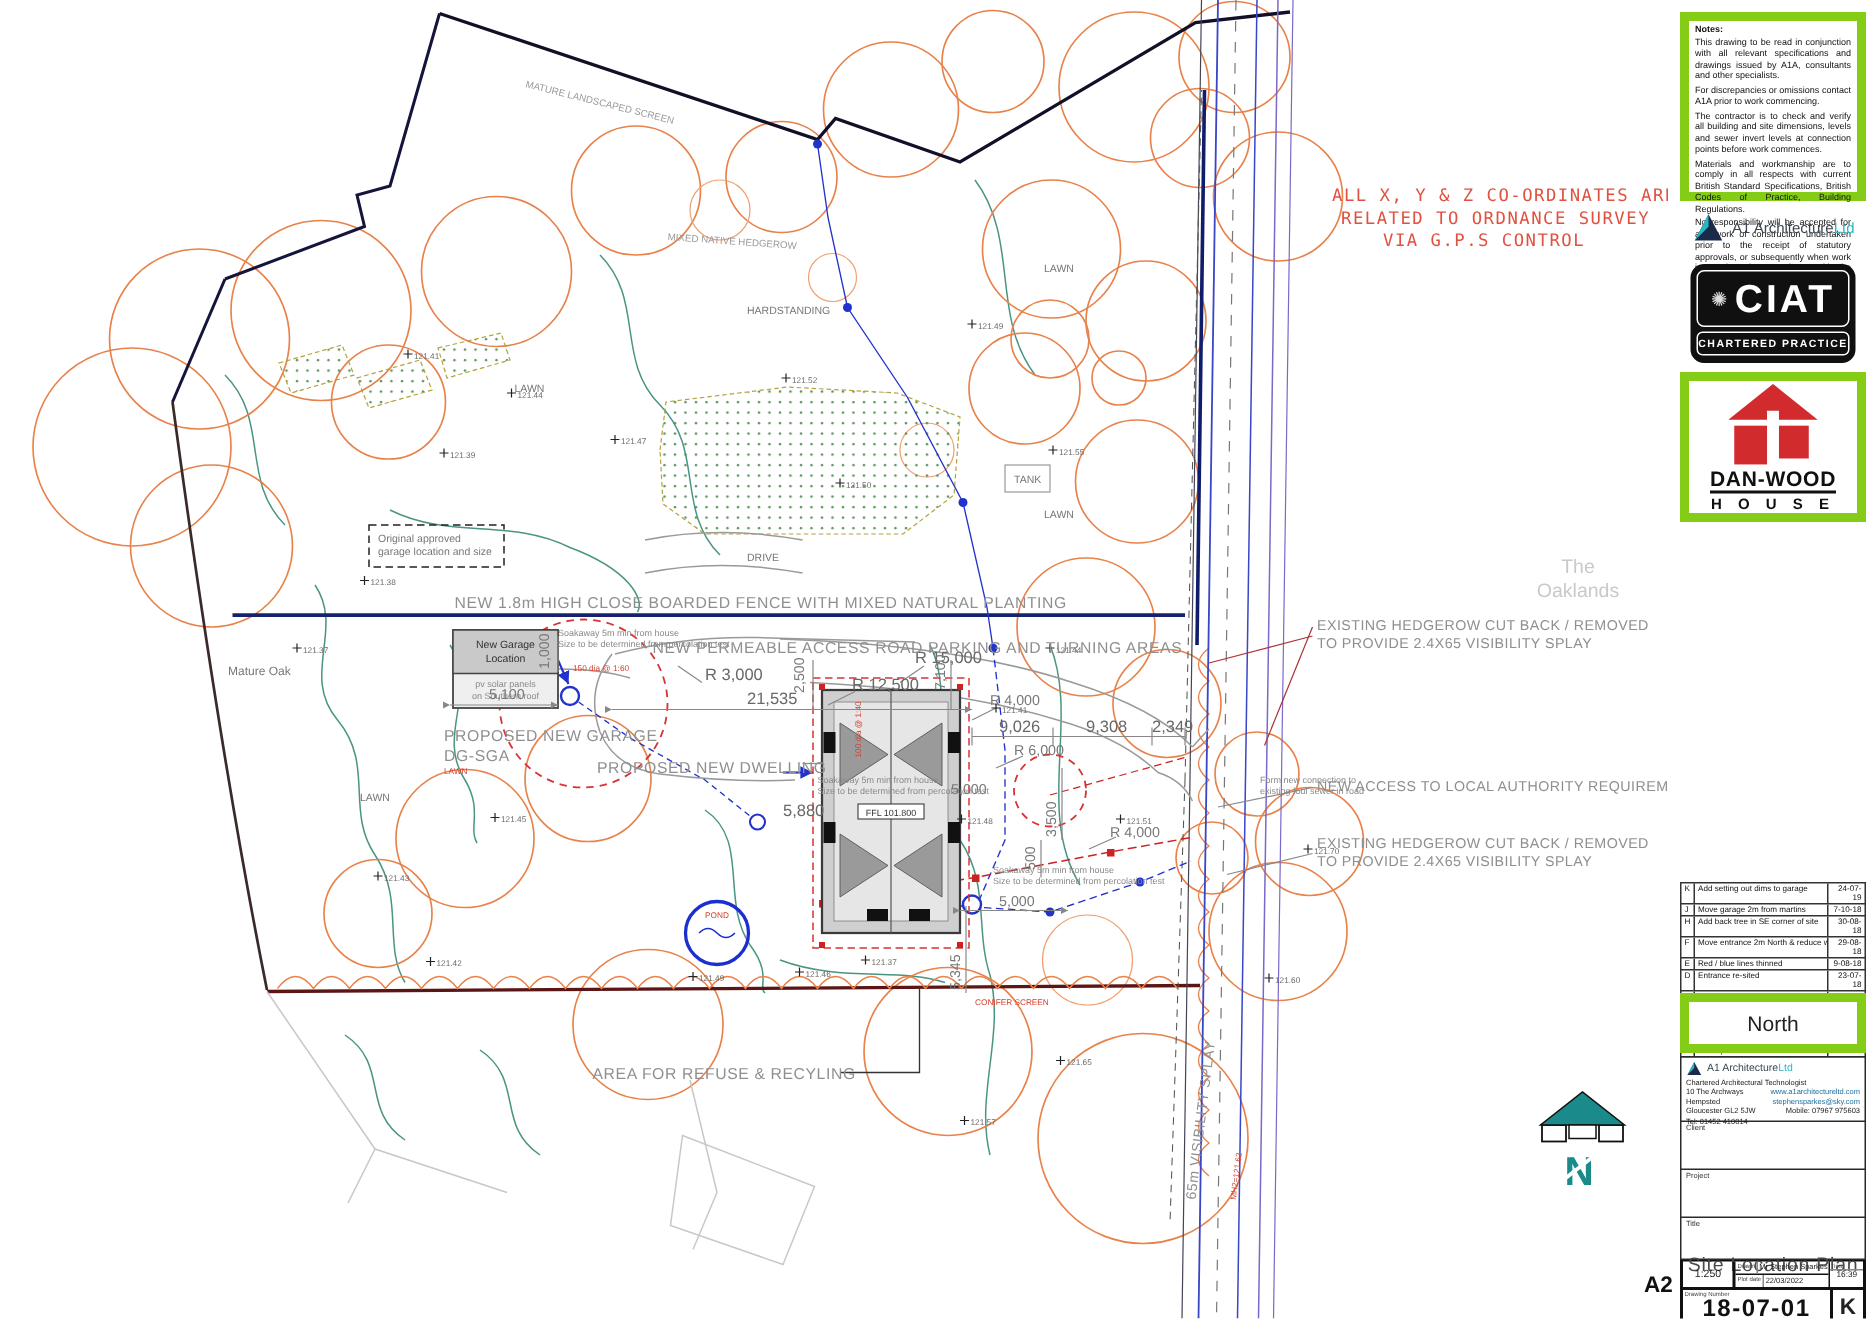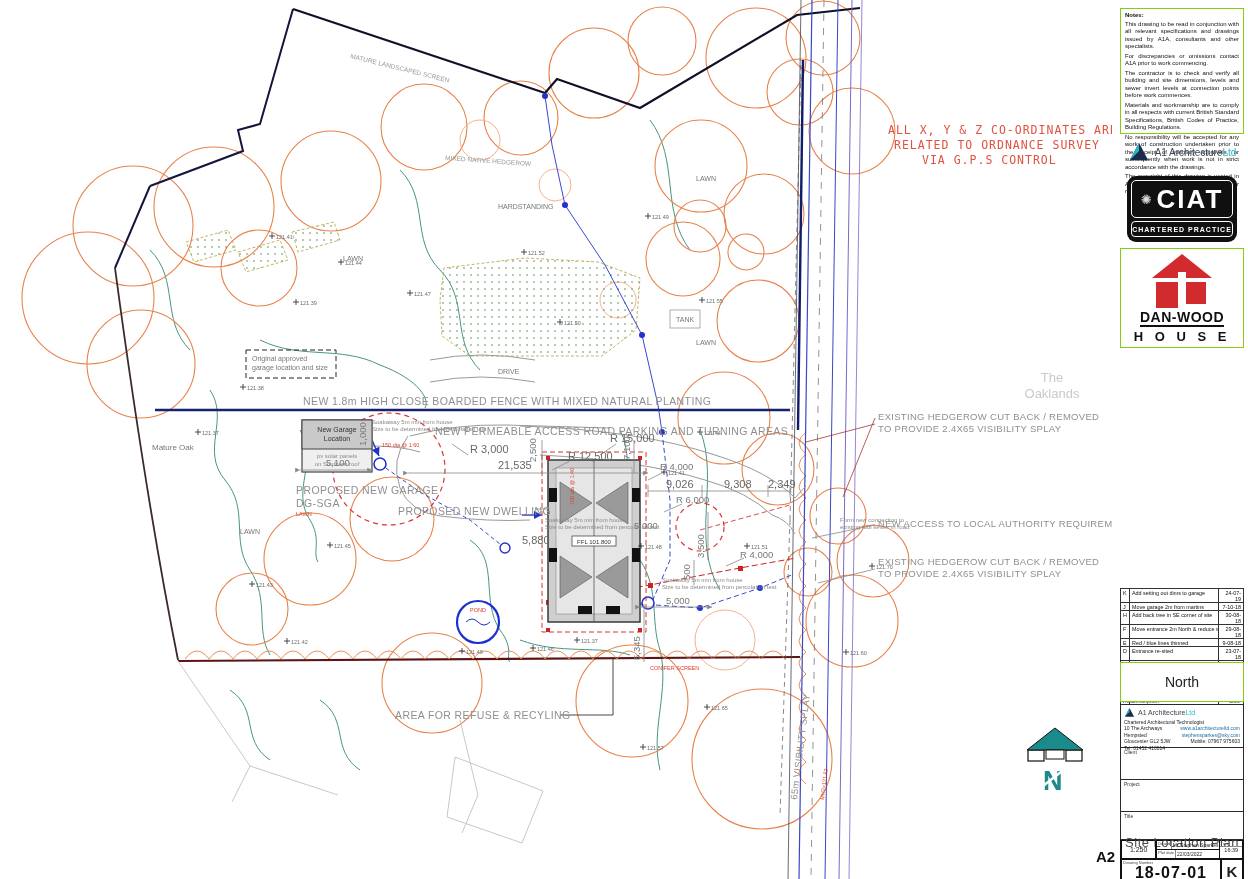--- a/index.html
+++ b/index.html
@@ -12,35 +12,35 @@
   .dm{fill:#787878;font-size:9.5px;}
   .dmb{fill:#686868;font-size:11px;}
   .tny{fill:#8a8a8a;font-size:6px;}
   .tny2{fill:#777;font-size:7px;}
   .rdt{fill:#d8402c;font-size:5.5px;}
   .lvlt{fill:#6a6a6a;font-size:5.5px;}
   .coords{fill:#e05140;font-size:11.5px;font-family:"DejaVu Sans Mono",monospace;letter-spacing:1px;}
   .oak{fill:#c9c9c9;font-size:13px;}
   
   .panel{position:absolute;left:1120px;top:0;width:124px;}
-  .box{border:1px solid #84cc16;background:#fff;box-sizing:border-box;}
+  .box{border:6px solid #84cc16;background:#fff;box-sizing:border-box;}
   .notes{position:absolute;left:1120px;top:8px;width:124px;height:126px;padding:3px 4px;font-size:6px;line-height:1.25;color:#111;text-align:justify;}
   .notes .nt{font-weight:bold;margin-bottom:1px;}
   .notes p{margin:0 0 2px 0;}
   .a1box{position:absolute;left:1120px;top:134px;width:124px;height:36px;display:flex;align-items:center;justify-content:center;gap:5px;}
   .a1name{font-size:10px;color:#3d4752;text-align:right;}
   .a1ltd{color:#2bb6c4;}
   .ciat{position:absolute;left:1127px;top:176px;width:110px;height:66px;background:#101010;border-radius:9px;box-sizing:border-box;padding:4px;}
   .ciat-top{border:1px solid #fff;border-radius:5px;height:36px;display:flex;align-items:center;justify-content:center;gap:5px;}
   .ciat-acronym{color:#fff;font-size:26px;font-weight:bold;letter-spacing:2px;}
   .ciat-emblem{color:#ddd;font-size:13px;}
   .ciat-bar{margin-top:3px;border:1px solid #fff;border-radius:4px;height:14px;display:flex;align-items:center;justify-content:center;color:#fff;font-size:7px;font-weight:bold;letter-spacing:1px;}
   .dwbox{position:absolute;left:1120px;top:248px;width:124px;height:100px;display:flex;flex-direction:column;align-items:center;justify-content:center;}
   .dwname{font-size:14px;font-weight:bold;color:#101010;letter-spacing:.5px;border-bottom:2px solid #101010;line-height:1.1;}
-  .dwhouse{font-size:13px;font-weight:bold;color:#101010;letter-spacing:4px;margin-top:2px;}
+  .dwhouse{font-size:10px;font-weight:bold;color:#101010;letter-spacing:4px;margin-top:2px;}
   
   .revs{position:absolute;left:1120px;top:588px;width:124px;font-size:5.4px;color:#111;}
   .revrow{display:flex;border-left:1px solid #333;border-right:1px solid #333;border-top:1px solid #333;}
   .revrow:last-child{border-bottom:1px solid #333;}
   .rc{padding:0.5px 2px;box-sizing:border-box;}
   .rc.rev{width:9px;border-right:1px solid #333;}
   .rc.desc{flex:1;border-right:1px solid #333;white-space:nowrap;overflow:hidden;}
   .rc.date{width:24px;text-align:right;}
   .revhead{background:#fff;font-style:italic;color:#444;}
   .detailbox{position:absolute;left:1120px;top:662px;width:124px;height:40px;display:flex;align-items:center;justify-content:center;font-size:14px;color:#222;}

